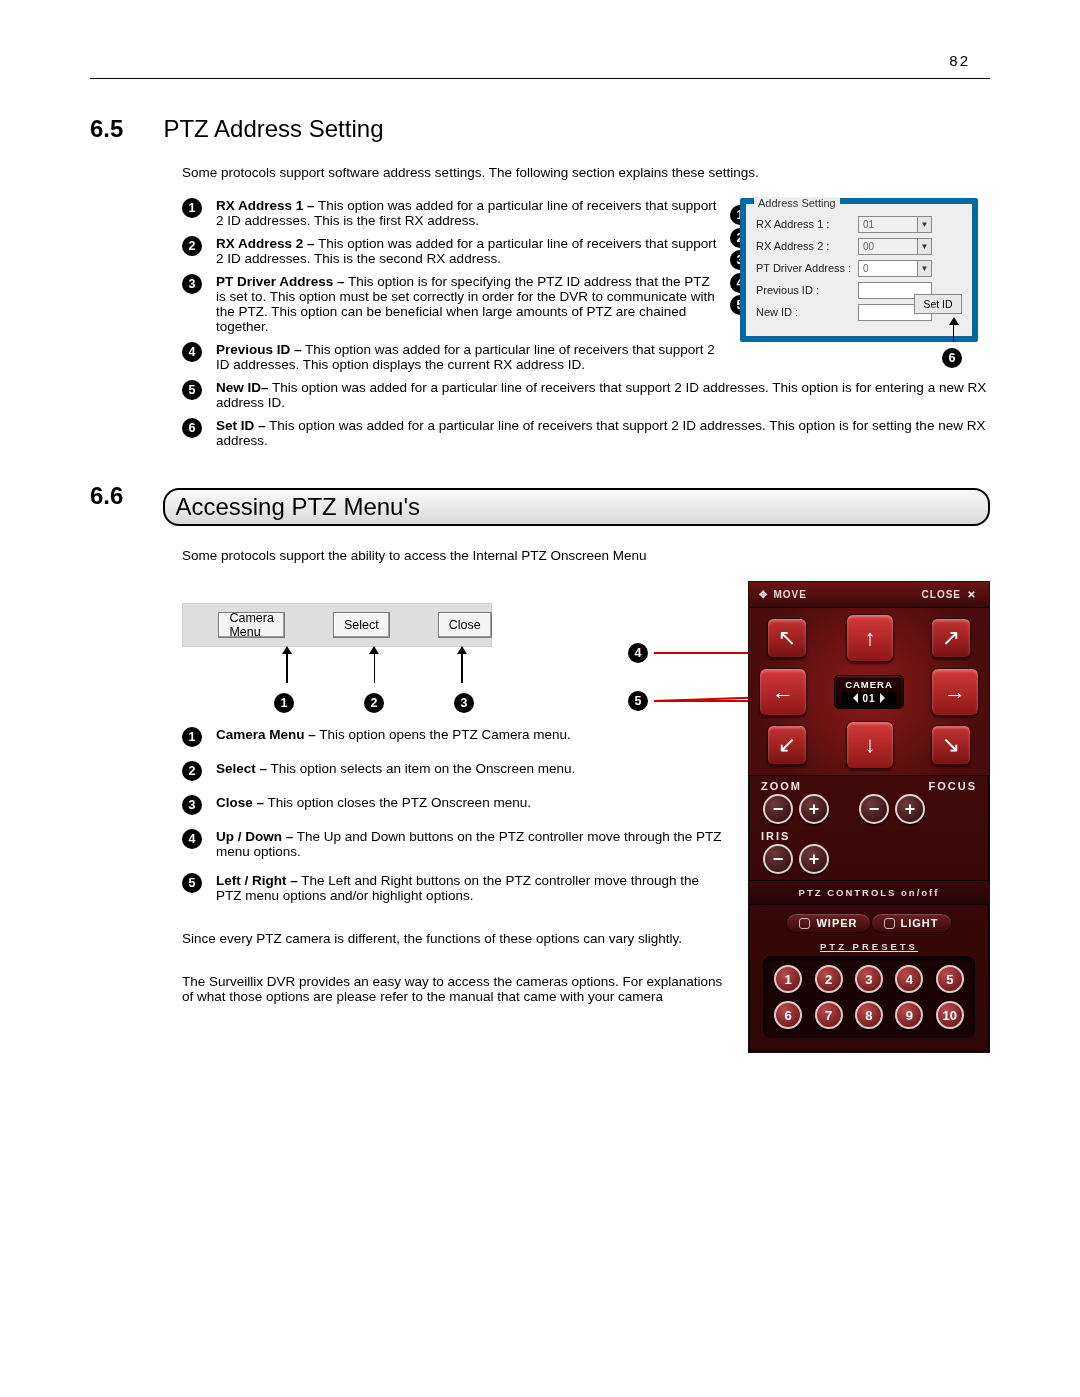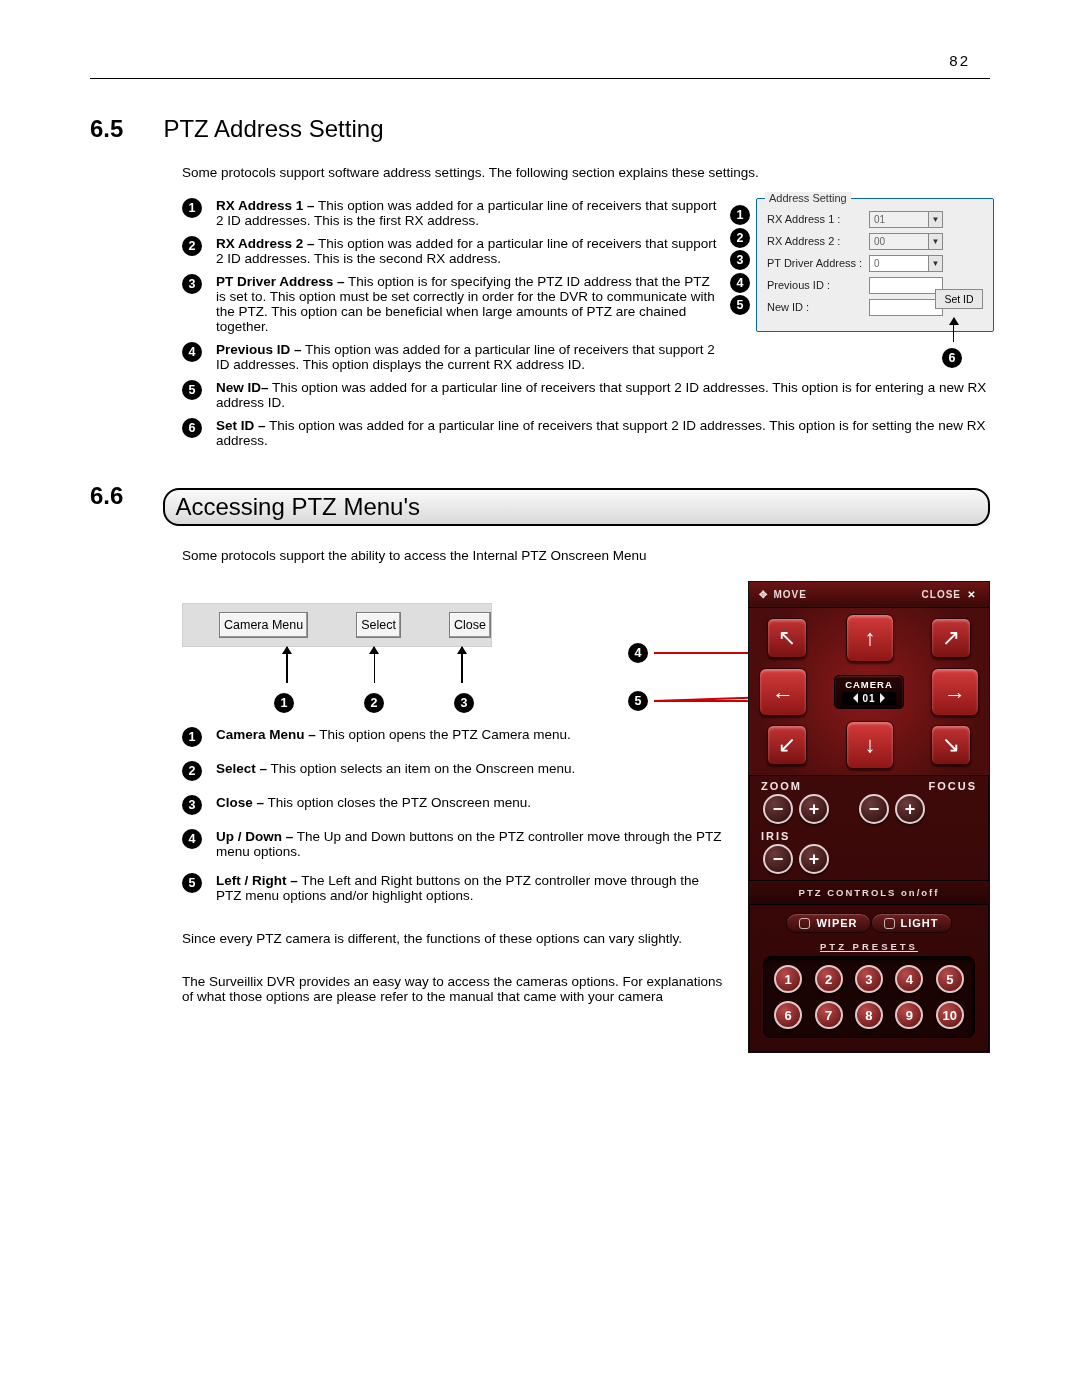--- a/index.html
+++ b/index.html
@@ -34,23 +34,23 @@
     background: #000; color: #fff; font-size: 12.5px; font-weight: bold;
     flex: 0 0 20px;
   }
   
   .s65-wrap { display: flex; margin-left: 92px; margin-top: 18px; gap: 10px; }
   .s65-text { flex: 1; font-size: 13.5px; }
   .s65-text .row { display: flex; gap: 14px; margin-bottom: 8px; }
   .term { font-weight: bold; }
   .s65-right { width: 260px; position: relative; }
   .addr-panel {
-    border: 1px solid #0369a1; border-radius: 2px;
+    border: 6px solid #0369a1; border-radius: 2px;
     padding: 10px 10px 12px 10px; background: #eeeeef;
-    width: 238px; font-size: 11px; position: relative; margin-left: 26px;
+    width: 238px; font-size: 11px; position: relative; margin-left: 10px;
   }
   .addr-panel .title {
     position: absolute; top: -7px; left: 8px; background: #eeeeef;
     padding: 0 4px; font-size: 11px; color: #333;
   }
   .addr-row { display: flex; align-items: center; height: 20px; margin-bottom: 2px; }
   .addr-row .lbl { flex: 0 0 102px; color: #222; }
   .addr-row .field {
     flex: 0 0 74px; height: 17px; background: #fff; border: 1px solid #888; display: flex;
   }
@@ -94,21 +94,21 @@
   .s66-right { width: 242px; }
 
   .btnbar {
     margin-top: 22px;
     height: 44px; width: 310px; background: #dedede;
     display: flex; align-items: center; justify-content: center; gap: 12px;
     border: 1px solid #cfcfcf;
   }
   .btnbar .btn {
     height: 26px; background: #f4f4f4; border: 1px solid #7a7a7a;
-    display: flex; align-items: center; padding: 0 4px; font-size: 12.5px;
+    display: flex; align-items: center; padding: 0 10px; font-size: 12.5px;
     box-shadow: inset -1px -1px 0 #999, inset 1px 1px 0 #fff;
     margin-left: 36px;
   }
   .arrows-row { display: flex; gap: 86px; margin-left: 104px; height: 56px; }
   .arrow-up { width: 1.5px; height: 36px; background: #000; margin-top: 0; position: relative; }
   .arrow-up::before {
     content: ""; position: absolute; top: -1px; left: -4.5px;
     border-left: 5px solid transparent; border-right: 5px solid transparent;
     border-bottom: 8px solid #000;
   }

